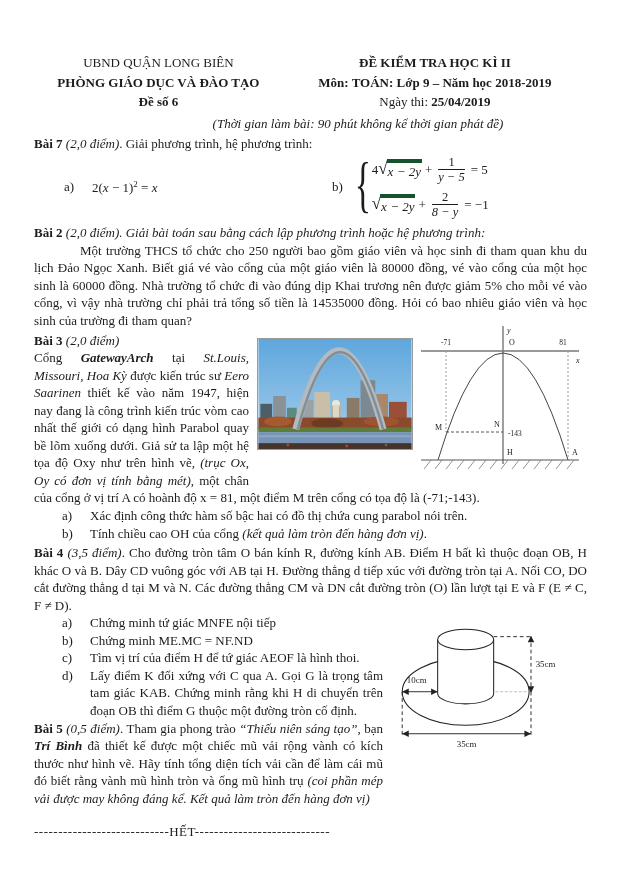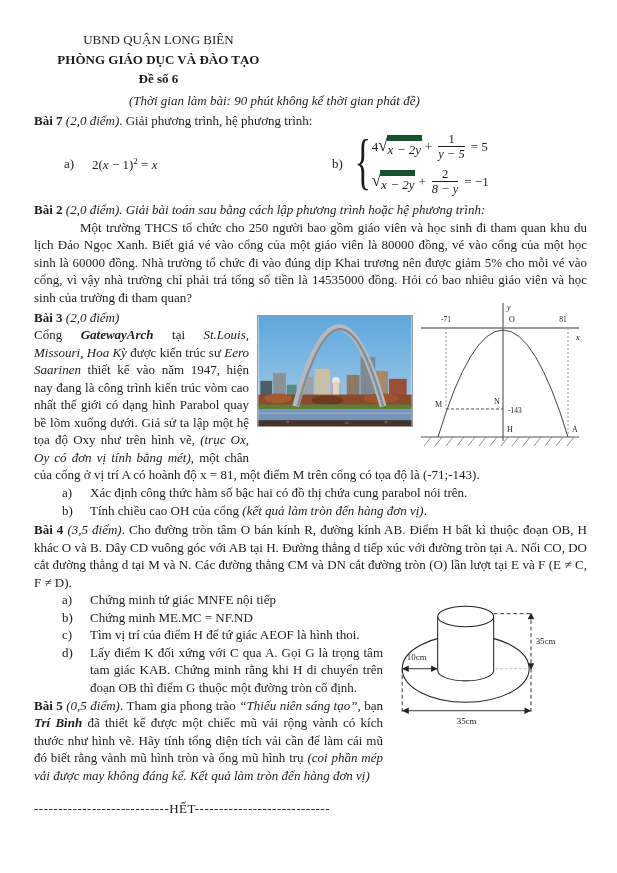--- a/index.html
+++ b/index.html
@@ -1,47 +1,47 @@
 <!DOCTYPE html>
 <html><head>
 <meta charset="utf-8">
 <style>
   *{margin:0;padding:0;box-sizing:border-box}
   html,body{background:#ffffff}
   .page{
     position:relative;width:617px;height:873px;margin:0 auto;background:#fff;
     font-family:"Liberation Serif","DejaVu Serif",serif;
     font-size:13px;line-height:1.35;color:#1c1c1c;
-    padding:30px 30px 0 34px;overflow:hidden;
+    padding:53px 30px 0 34px;overflow:hidden;
   }
   .b{font-weight:bold}
   .i{font-style:italic}
   .bi{font-weight:bold;font-style:italic}
   .just{text-align:justify}
   
   .hdr{display:flex;line-height:1.5}
   .hdr-left{width:45%;text-align:center}
   .hdr-right{width:55%;text-align:center}
-  .time-note{padding-left:95px;margin-top:3px;line-height:1.4}
+  .time-note{text-align:center;padding-left:95px;margin-top:3px;line-height:1.4}
   
   .prob{margin-top:2px}
   .itm{display:flex;padding-left:28px;line-height:1.35}
   .itm-label{width:20px;flex:none}
   .itm-text{padding-left:8px}
   
   .eqrow{display:flex;align-items:center;height:70px}
   .eq-a{margin-left:30px;width:268px;display:flex;align-items:center}
   .eq-a .itm-label{width:20px}
   sup{font-size:9px}
   .eq-b{display:flex;align-items:center}
   .brace{font-size:62px;font-weight:400;line-height:0;transform:scaleX(.55);display:inline-block;margin:0 -6px 0 -4px;padding-bottom:6px}
   .sys{display:flex;flex-direction:column;gap:3px}
   .sys-row{display:flex;align-items:center;height:32px;white-space:nowrap}
   .sqrt{font-size:17px;margin-right:-1px}
-  .rad{border-top:6px solid #14532d;padding:0 1px}
+  .rad{border-top:4px solid #14532d;padding:0 1px}
   .frac{display:inline-flex;flex-direction:column;text-align:center;vertical-align:middle;margin:0 3px;line-height:1.15;font-size:12.5px}
   .frac .num{border-bottom:1px solid #1c1c1c;padding:0 4px}
   .op{padding:0 3px}
   .mi{font-style:italic}
   
   .indent{text-indent:46px}
   
   .figs3{float:right;width:330px;margin:-6px 0 2px 8px;display:flex;align-items:flex-start}
   .arch-photo{margin-top:14px;border:1px solid #9a9a9a;display:block}
   .parab{display:block;margin-left:4px}
@@ -53,20 +53,25 @@
 </head>
 <body>
 
 <div class="page">
 
   <div class="hdr">
     <div class="hdr-left">
       <div>UBND QUẬN LONG BIÊN</div>
       <div class="b">PHÒNG GIÁO DỤC VÀ ĐÀO TẠO</div>
       <div class="b">Đề số 6</div>
+    </div>
+    <div class="hdr-right">
+      <div class="b">ĐỀ KIỂM TRA HỌC KÌ II</div>
+      <div class="b">Môn: TOÁN: Lớp 9 – Năm học 2018-2019</div>
+      <div><span>Ngày thi: </span><span class="b">25/04/2019</span></div>
     </div>
   </div>
   <div class="time-note i">(Thời gian làm bài: 90 phút không kể thời gian phát đề)</div>
 
   <div class="prob">
     <span class="b">Bài 7 </span><span class="i">(2,0 điểm)</span><span>. Giải phương trình, hệ phương trình:</span>
   </div>
   <div class="eqrow">
     <div class="eq-a">
       <span class="itm-label">a)</span>

